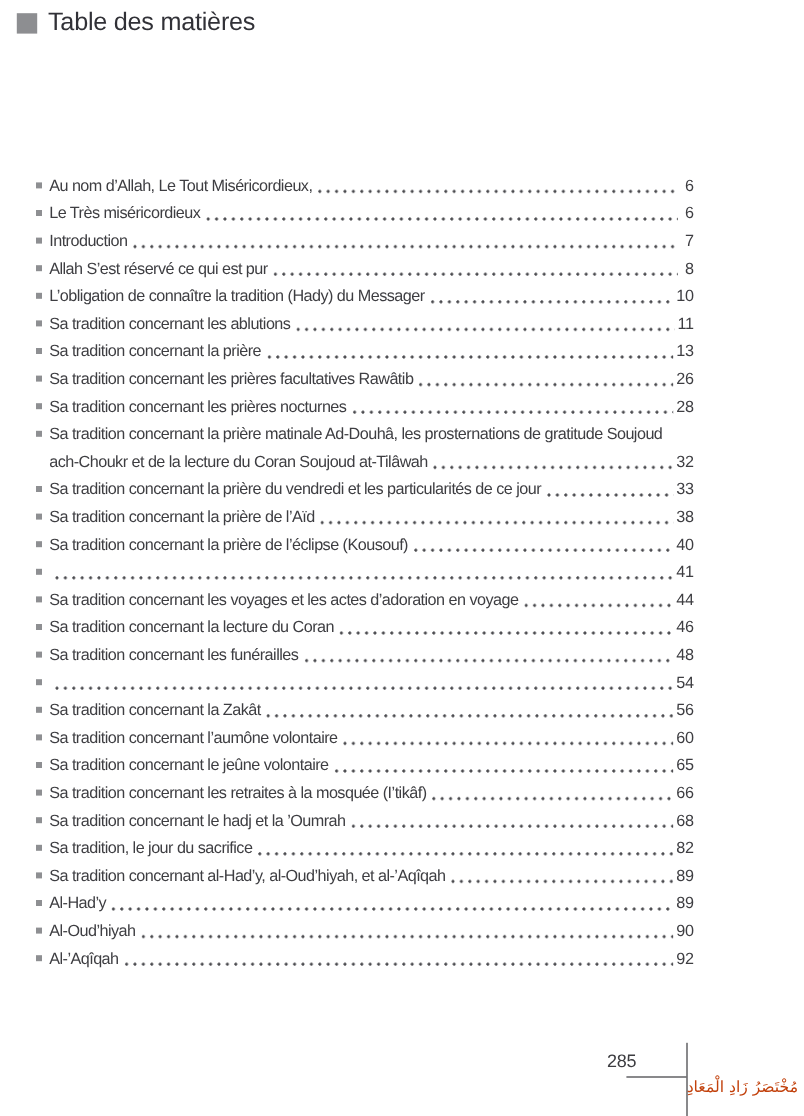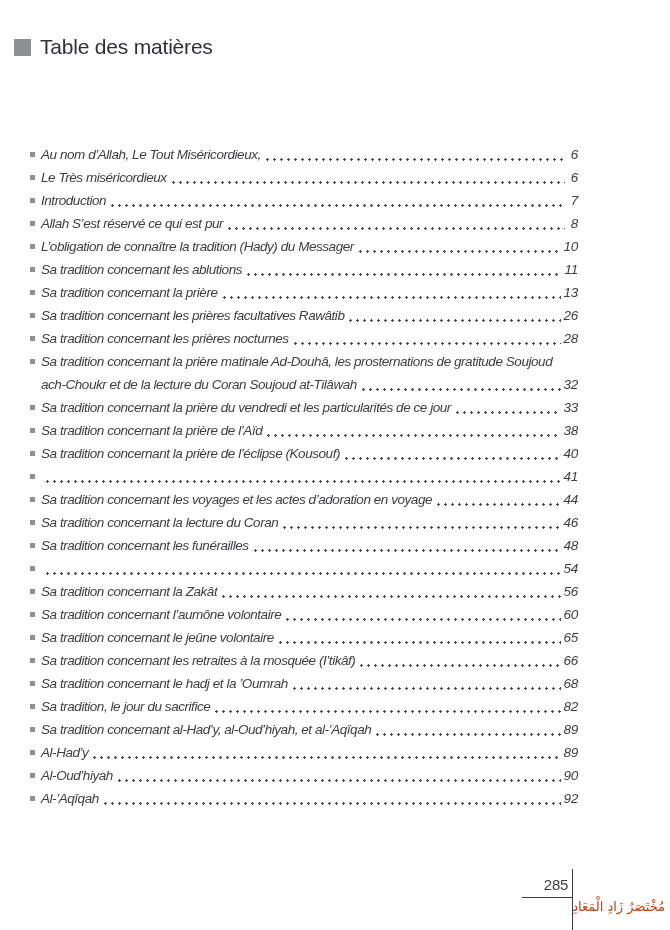--- a/index.html
+++ b/index.html
@@ -8,33 +8,33 @@
     background: #ffffff;
     font-family: "Liberation Sans", sans-serif;
     color: #3e3e42;
     position: relative;
     overflow: hidden;
   }
 
   
   .hdr {
     position: absolute; top: 7px; left: 14px;
-    display: flex; align-items: center; gap: 9px; margin-top: 28px;
+    display: flex; align-items: center; gap: 9px;
   }
   .hdr-sq { width: 17px; height: 17px; background: #8d8e91; flex: none; }
   .hdr-title {
     font-size: 21px; font-weight: normal; margin: 0;
     letter-spacing: -0.2px; color: #313137;
   }
 
   
   .toc {
     position: absolute; top: 143px; left: 30px; width: 548px;
   }
-  .row { display: flex; height: 23px; align-items: center; font-style: italic; }
+  .row { display: flex; height: 23px; align-items: center; }
   .row.cont { padding-left: 11px; }
   .bullet {
     width: 5px; height: 5px; background: #8e8f92;
     margin-right: 6px; flex: none; align-self: center;
   }
   .txt {
     font-size: 13.5px; letter-spacing: -0.45px;
     white-space: nowrap; color: #3e3e42;
   }
   .dots {
@@ -46,21 +46,21 @@
     min-width: 12px;
   }
   .pg {
     font-size: 13.5px; letter-spacing: -0.3px;
     text-align: right; min-width: 10px; flex: none; color: #3e3e42;
   }
 
   
   .folio {
     position: absolute; top: 876px; left: 468px; width: 100px;
-    text-align: right; font-size: 15px; letter-spacing: -0.3px; color: #3c3c40;
+    text-align: center; font-size: 15px; letter-spacing: -0.3px; color: #3c3c40;
   }
   .vrule { position: absolute; left: 572px; top: 869px; width: 1px; height: 61px; background: #3c3c40; }
   .hrule { position: absolute; left: 522px; top: 897px; width: 50px; height: 1px; background: #3c3c40; }
   .arabic {
     position: absolute; left: 577px; top: 899px; width: 88px;
     font-family: "DejaVu Sans", sans-serif;
     font-size: 13px; direction: rtl; unicode-bidi: embed;
     text-align: right; color: #c2410c; white-space: nowrap;
   }
 </style>

